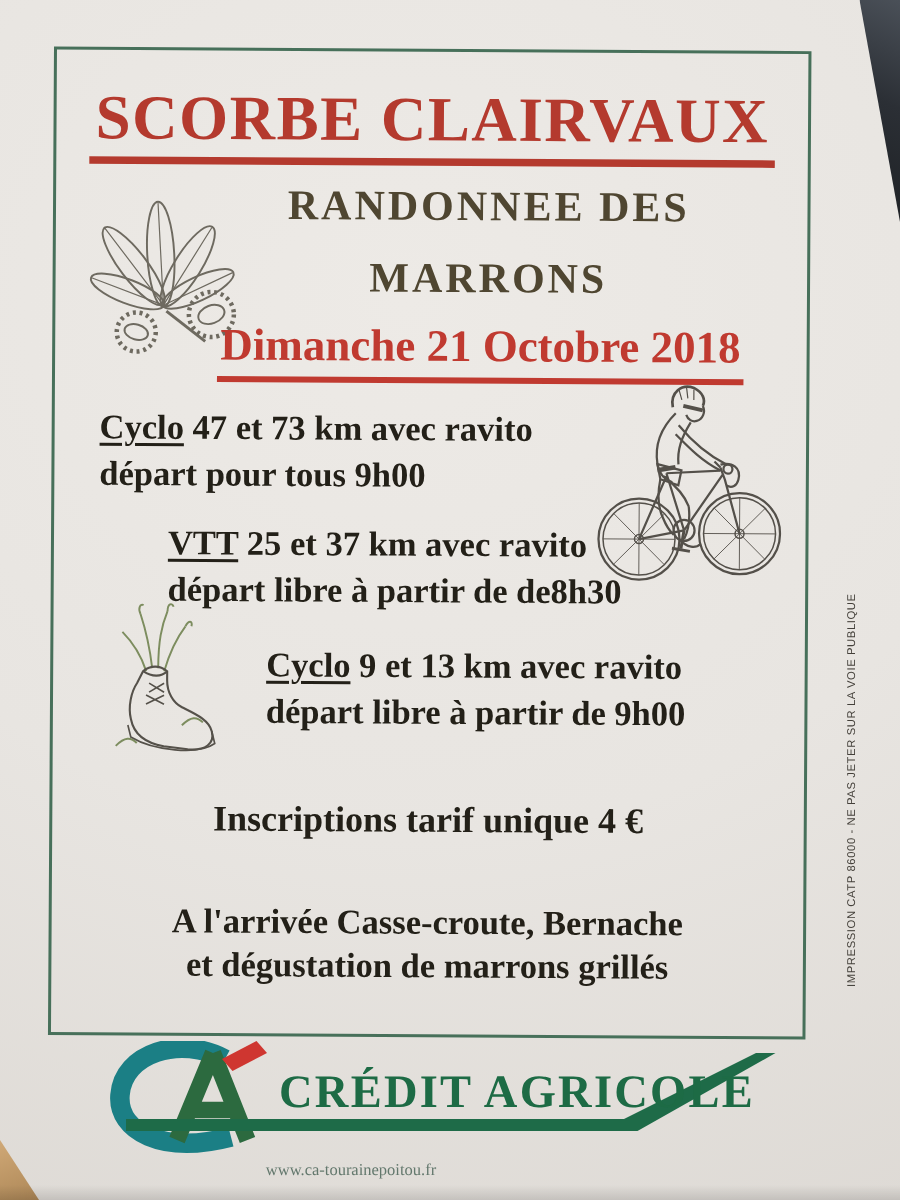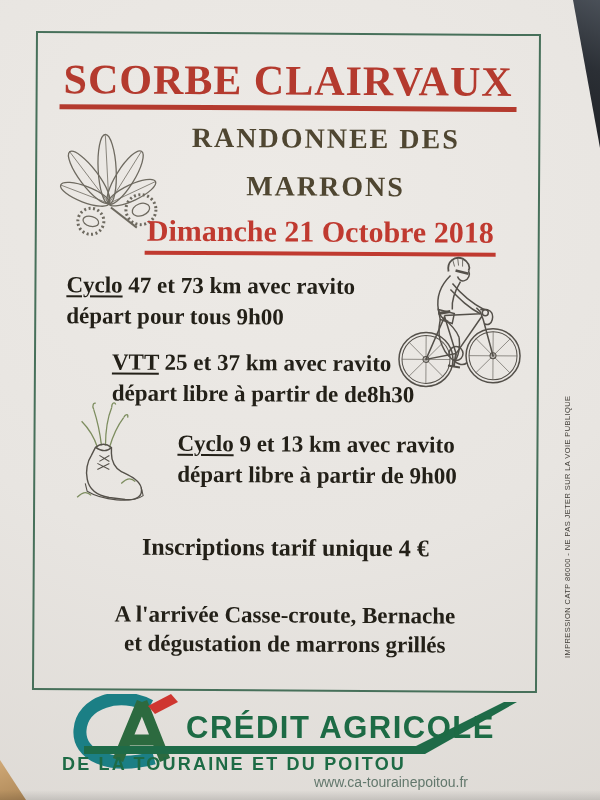--- a/index.html
+++ b/index.html
@@ -44,29 +44,29 @@
   .leaf-art{left:8px;top:96px;}
   .bike-art{left:360px;top:218px;}
   .boot-art{left:22px;top:364px;}
 
   .side-print{position:absolute;left:440px;top:525px;width:256px;height:10px;
     transform:rotate(-90deg);transform-origin:center;
     font-family:"Liberation Sans",sans-serif;font-size:7.5px;letter-spacing:.4px;
     color:#44403a;text-align:center;white-space:nowrap;}
 
   .footer{position:absolute;left:0;top:690px;width:488px;height:110px;
-    font-family:Liberation Sans, sans-serif;}
+    font-family:Liberation Serif, serif;}
   .ca-monogram{position:absolute;left:68px;top:4px;}
   .ca-swoosh{position:absolute;left:84px;top:10px;}
   .ca-brand{position:absolute;left:186px;top:20px;font-weight:bold;font-size:31px;
     letter-spacing:1.5px;color:#1d6b45;white-space:nowrap;}
   .ca-region{position:absolute;left:0;right:20px;top:64px;text-align:center;
     font-weight:bold;font-size:18px;letter-spacing:2.2px;color:#1d6b45;white-space:nowrap;}
-  .ca-site{position:absolute;left:0;right:20px;top:84px;text-align:right;
-    font-size:14px;color:#63786d;}
+  .ca-site{position:absolute;left:0;right:20px;top:84px;text-align:center;
+    font-size:11px;color:#63786d;}
   svg{display:block;}
 </style>
 </head>
 <body>
 
 <div class="photo">
   <div class="corner-dark"></div>
   <div class="corner-tan"></div>
   <div class="bottom-shade"></div>
 
@@ -176,16 +176,15 @@
     <svg class="ca-monogram" width="112" height="76" viewBox="0 0 112 76" fill="none">
       <path d="M82,12 C52,-4 14,8 12,36 C10,60 40,76 86,64" stroke="#1b7f85" stroke-width="13"></path>
       <path d="M50,66 L74,8 M74,8 L97,66 M57,46 L91,46" stroke="#2c6a3f" stroke-width="11"></path>
       <polygon points="80,12 103,0 110,8 87,20" fill="#cf3630"></polygon>
     </svg>
 
     <svg class="ca-swoosh" width="440" height="58" viewBox="0 0 440 58">
       <polygon points="0,46 332,46 420,2 433,2 341,54 0,54" fill="#1e6b48"></polygon>
     </svg>
     <div class="ca-brand">CRÉDIT AGRICOLE</div>
-    <div class="ca-region">DE LA TOURAINE ET DU POITOU</div>
     <div class="ca-site">www.ca-tourainepoitou.fr</div>
   </div>
 </div>
 
 </body></html>

